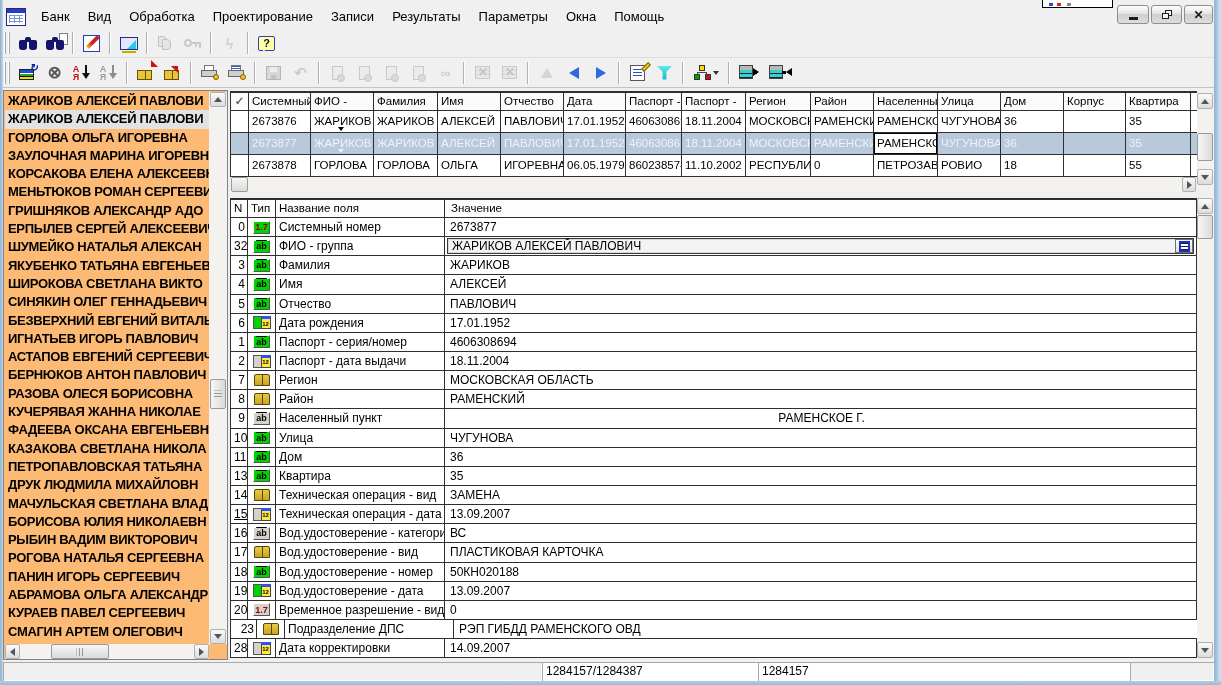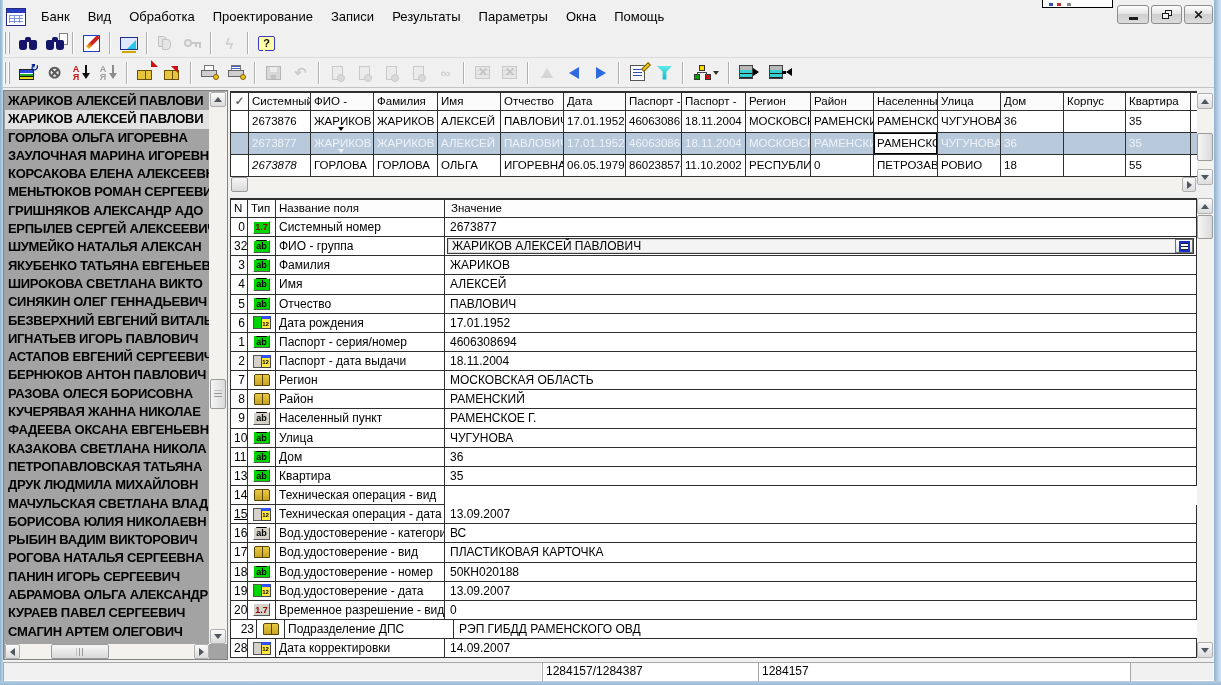--- a/index.html
+++ b/index.html
@@ -98,21 +98,21 @@
 .treeicn .tn.r{right:0;bottom:0;background:#d01010}
 .treeicn .tl{position:absolute;left:3px;right:4px;top:6px;height:3px;border-left:1px solid #444;border-right:1px solid #444;border-top:1px solid #444;margin-top:1px}
 .ddarr{width:0;height:0;border-left:3px solid transparent;border-right:3px solid transparent;border-top:4px solid #303030;margin-left:2px}
 .dbicn{position:relative;width:21px;height:15px}
 .dbicn .bx{position:absolute;left:0;top:0;width:14px;height:14px;border:1px solid #404040;background:linear-gradient(180deg,#b8b8b8 0 4px,#35d0d0 4px 7px,#222 7px 8px,#35d0d0 8px 11px,#222 11px 12px,#35d0d0 12px)}
 .dbicn .st{position:absolute;top:6px;width:4px;height:3px;background:#000;right:3px}
 .dbicn .ar{position:absolute;top:3px;width:0;height:0;border:4px solid transparent;border-left:6px solid #000;right:-3px}
 .dbicn.imp .ar{border-left:none;border-right:6px solid #000;right:-2px}
 .dbicn.imp .st{right:4px}
 
-.leftpanel{left:3px;top:90px;width:225px;height:570px;background:#a3a3a3;border:1px solid #828282}
+.leftpanel{left:3px;top:90px;width:225px;height:570px;background:#fdba74;border:1px solid #828282}
 .namelist{position:absolute;left:1px;top:1px;width:204px;height:552px;overflow:hidden}
 .litem{height:18.3px;line-height:18.3px;font-weight:700;font-size:13px;letter-spacing:-.3px;white-space:nowrap;overflow:hidden;padding-left:3px}
 .litem.sel{background:#e2e2e2}
 
 .sb{background:#f3f2ef;position:absolute}
 .sbtn{position:absolute;background:linear-gradient(#fafafa,#dcdcdc);border:1px solid #b0b0b0;border-radius:2px;display:flex;align-items:center;justify-content:center}
 .sthumb{position:absolute;background:linear-gradient(90deg,#f6f6f6,#dadada);border:1px solid #9a9a9a;border-radius:2px}
 .sthumb.h{background:linear-gradient(#f6f6f6,#dadada)}
 .sthumb .grips{position:absolute;left:50%;top:50%;transform:translate(-50%,-50%);width:8px;height:7px;background:repeating-linear-gradient(180deg,#9a9a9a 0 1px,transparent 1px 3px)}
 .sthumb.h .grips{width:7px;height:8px;background:repeating-linear-gradient(90deg,#9a9a9a 0 1px,transparent 1px 3px)}
@@ -500,21 +500,21 @@
         <div class="gcell" style="width: 63px;">РАМЕНСКИ</div>
         <div class="gcell fcell" style="width: 64px;">РАМЕНСКО</div>
         <div class="gcell" style="width: 63px;">ЧУГУНОВА</div>
         <div class="gcell" style="width: 63px;">36</div>
         <div class="gcell" style="width: 62px;"></div>
         <div class="gcell" style="width: 65px;">35</div>
         <div class="gcell" style="width: 6px;"></div>
       </div>
       <div class="grow">
         <div class="gcell" style="width: 18px;"></div>
-        <div class="gcell" style="width: 62px; font-style: italic;">2673878</div>
+        <div class="gcell" style="width: 62px;">2673878</div>
         <div class="gcell" style="width: 63px;">ГОРЛОВА</div>
         <div class="gcell" style="width: 64px;">ГОРЛОВА</div>
         <div class="gcell" style="width: 63px;">ОЛЬГА</div>
         <div class="gcell" style="width: 63px;">ИГОРЕВНА</div>
         <div class="gcell" style="width: 62px;">06.05.1979</div>
         <div class="gcell" style="width: 56px;">8602385749</div>
         <div class="gcell" style="width: 64px;">11.10.2002</div>
         <div class="gcell" style="width: 65px;">РЕСПУБЛИ</div>
         <div class="gcell" style="width: 63px;">0</div>
         <div class="gcell" style="width: 64px;">ПЕТРОЗАВ</div>
@@ -646,21 +646,21 @@
         </div>
         <div class="gcell" style="width: 169px;">Район</div>
         <div class="gcell valcell" style="width: 752px;">РАМЕНСКИЙ</div>
       </div>
       <div class="grow drow">
         <div class="gcell ncell" style="width: 17px;">9</div>
         <div class="gcell typecell" style="width: 28px;">
           <span class="ticn off">ab</span>
         </div>
         <div class="gcell" style="width: 169px;">Населенный пункт</div>
-        <div class="gcell valcell" style="width: 752px;">РАМЕНСКОЕ Г.</div>
+        <div class="gcell valcell" style="width: 752px; text-align: center;">РАМЕНСКОЕ Г.</div>
       </div>
       <div class="grow drow">
         <div class="gcell ncell" style="width: 17px;">10</div>
         <div class="gcell typecell" style="width: 28px;">
           <span class="ticn">ab</span>
         </div>
         <div class="gcell" style="width: 169px;">Улица</div>
         <div class="gcell valcell" style="width: 752px;">ЧУГУНОВА</div>
       </div>
       <div class="grow drow">
@@ -678,20 +678,21 @@
         </div>
         <div class="gcell" style="width: 169px;">Квартира</div>
         <div class="gcell valcell" style="width: 752px;">35</div>
       </div>
       <div class="grow drow">
         <div class="gcell ncell" style="width: 17px;">14</div>
         <div class="gcell typecell" style="width: 28px;">
           <span class="ticn-dict"></span>
         </div>
         <div class="gcell" style="width: 169px;">Техническая операция - вид</div>
+        <div class="gcell valcell" style="width: 752px;">ЗАМЕНА</div>
       </div>
       <div class="grow drow">
         <div class="gcell ncell" style="width: 17px; text-decoration: underline;">15</div>
         <div class="gcell typecell" style="width: 28px;">
           <span class="ticn-date off">
             <i class="blk"></i>
             <i class="cal">12</i>
           </span>
         </div>
         <div class="gcell" style="width: 169px;">Техническая операция - дата</div>

